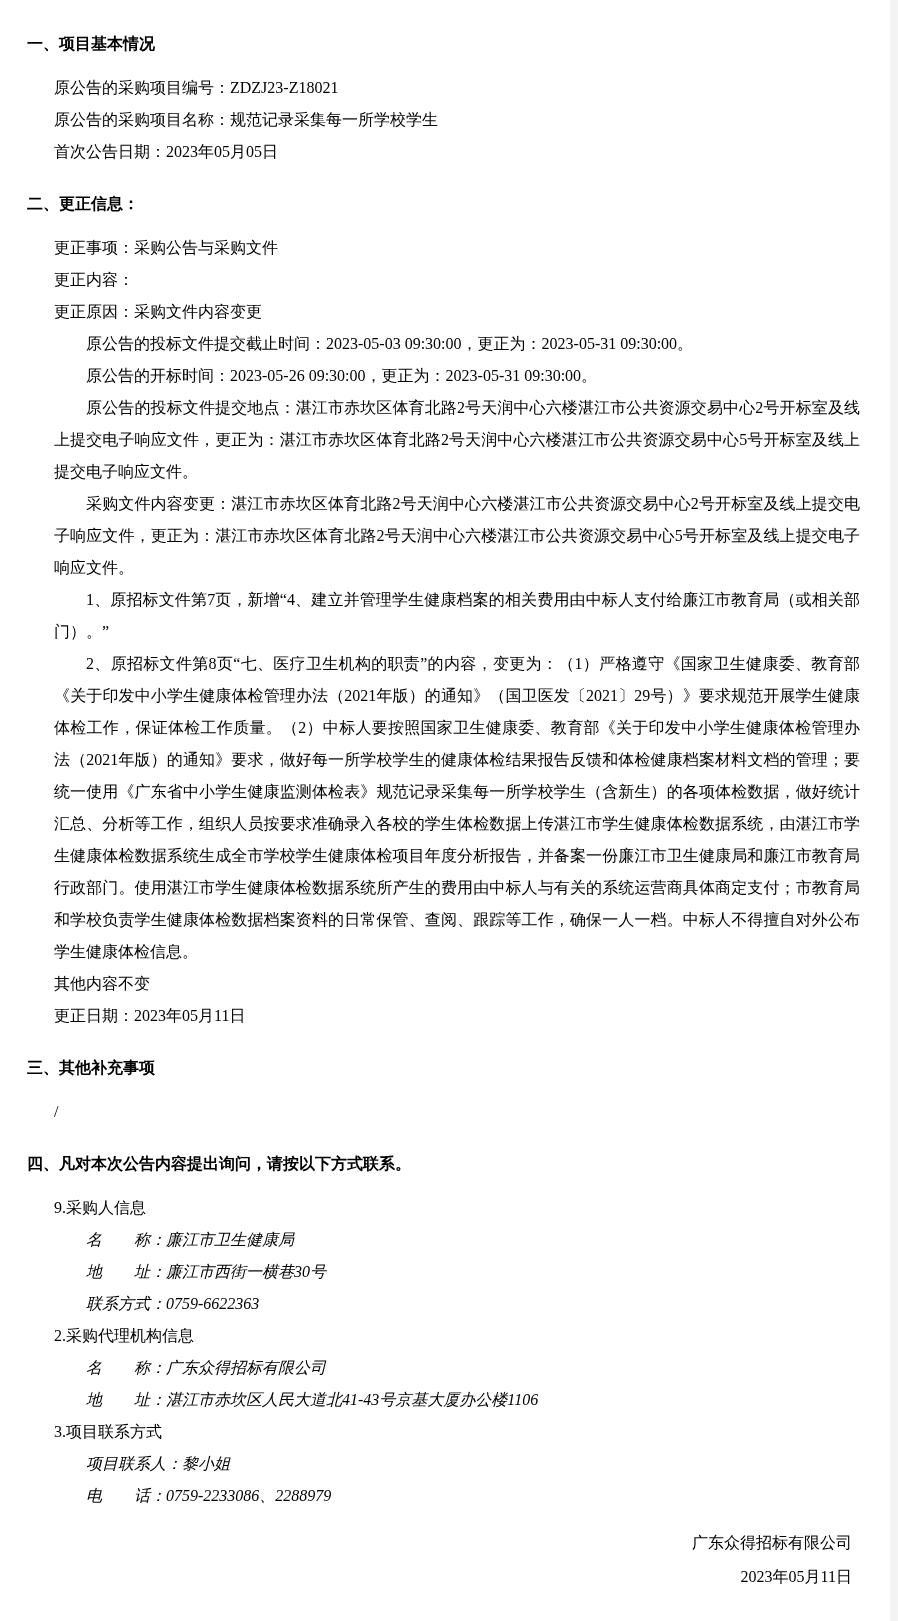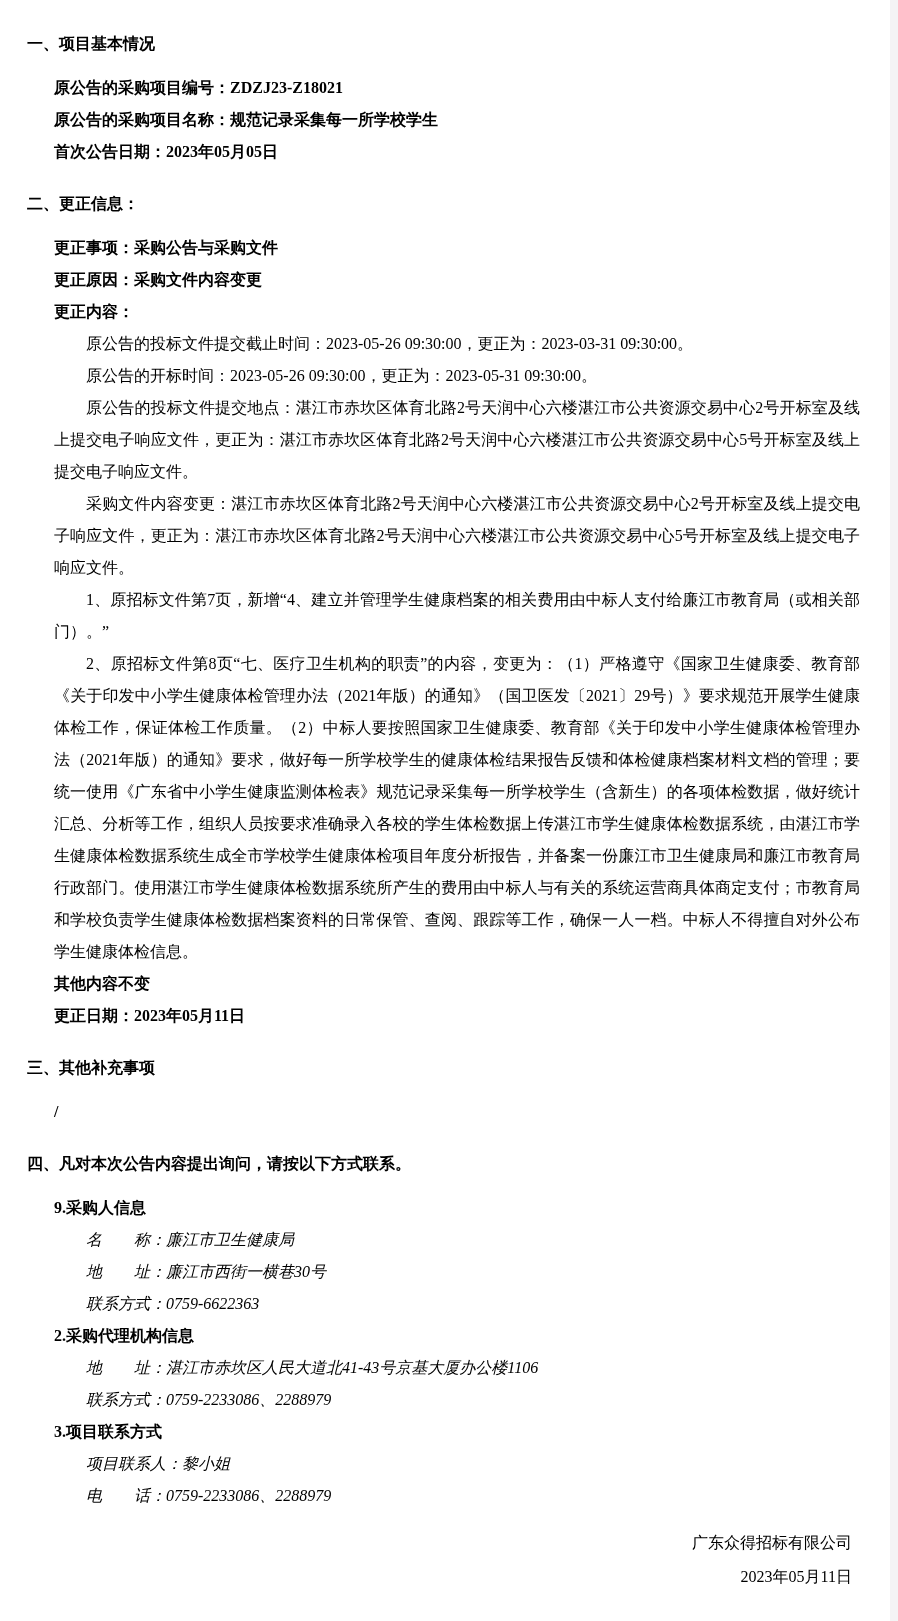--- a/index.html
+++ b/index.html
@@ -33,21 +33,20 @@
     font-weight: bold;
     line-height: 32px;
     margin: 20px 0 12px 0;
   }
   .h-first {
     margin-top: 0;
   }
   .line {
     margin: 0 0 0 27px;
     line-height: 32px;
-    font-weight: bold;
   }
   .para {
     margin: 0 0 0 27px;
     line-height: 32px;
     text-indent: 32px;
     text-align: justify;
   }
   .detail {
     margin: 0 0 0 59px;
     line-height: 32px;
@@ -69,42 +68,42 @@
 
 <div class="doc">
 
   <div class="h h-first">一、项目基本情况</div>
   <p class="line">原公告的采购项目编号：ZDZJ23-Z18021</p>
   <p class="line">原公告的采购项目名称：规范记录采集每一所学校学生</p>
   <p class="line">首次公告日期：2023年05月05日</p>
 
   <div class="h">二、更正信息：</div>
   <p class="line">更正事项：采购公告与采购文件</p>
+  <p class="line">更正内容：</p>
   <p class="line">更正原因：采购文件内容变更</p>
-  <p class="line">更正内容：</p>
-  <p class="para">原公告的投标文件提交截止时间：2023-05-26 09:30:00，更正为：2023-03-31 09:30:00。</p>
+  <p class="para">原公告的投标文件提交截止时间：2023-05-03 09:30:00，更正为：2023-05-31 09:30:00。</p>
   <p class="para">原公告的开标时间：2023-05-26 09:30:00，更正为：2023-05-31 09:30:00。</p>
   <p class="para">原公告的投标文件提交地点：湛江市赤坎区体育北路2号天润中心六楼湛江市公共资源交易中心2号开标室及线上提交电子响应文件，更正为：湛江市赤坎区体育北路2号天润中心六楼湛江市公共资源交易中心5号开标室及线上提交电子响应文件。</p>
   <p class="para">采购文件内容变更：湛江市赤坎区体育北路2号天润中心六楼湛江市公共资源交易中心2号开标室及线上提交电子响应文件，更正为：湛江市赤坎区体育北路2号天润中心六楼湛江市公共资源交易中心5号开标室及线上提交电子响应文件。</p>
   <p class="para">1、原招标文件第7页，新增“4、建立并管理学生健康档案的相关费用由中标人支付给廉江市教育局（或相关部门）。”</p>
   <p class="para">2、原招标文件第8页“七、医疗卫生机构的职责”的内容，变更为：（1）严格遵守《国家卫生健康委、教育部《关于印发中小学生健康体检管理办法（2021年版）的通知》（国卫医发〔2021〕29号）》要求规范开展学生健康体检工作，保证体检工作质量。（2）中标人要按照国家卫生健康委、教育部《关于印发中小学生健康体检管理办法（2021年版）的通知》要求，做好每一所学校学生的健康体检结果报告反馈和体检健康档案材料文档的管理；要统一使用《广东省中小学生健康监测体检表》规范记录采集每一所学校学生（含新生）的各项体检数据，做好统计汇总、分析等工作，组织人员按要求准确录入各校的学生体检数据上传湛江市学生健康体检数据系统，由湛江市学生健康体检数据系统生成全市学校学生健康体检项目年度分析报告，并备案一份廉江市卫生健康局和廉江市教育局行政部门。使用湛江市学生健康体检数据系统所产生的费用由中标人与有关的系统运营商具体商定支付；市教育局和学校负责学生健康体检数据档案资料的日常保管、查阅、跟踪等工作，确保一人一档。中标人不得擅自对外公布学生健康体检信息。</p>
   <p class="line">其他内容不变</p>
   <p class="line">更正日期：2023年05月11日</p>
 
   <div class="h">三、其他补充事项</div>
   <p class="line">/</p>
 
   <div class="h">四、凡对本次公告内容提出询问，请按以下方式联系。</div>
   <p class="line">9.采购人信息</p>
   <p class="detail">名　　称：廉江市卫生健康局</p>
   <p class="detail">地　　址：廉江市西街一横巷30号</p>
   <p class="detail">联系方式：0759-6622363</p>
   <p class="line">2.采购代理机构信息</p>
+  <p class="detail">名　　称：广东众得招标有限公司</p>
   <p class="detail">地　　址：湛江市赤坎区人民大道北41-43号京基大厦办公楼1106</p>
-  <p class="detail">联系方式：0759-2233086、2288979</p>
   <p class="line">3.项目联系方式</p>
   <p class="detail">项目联系人：黎小姐</p>
   <p class="detail">电　　话：0759-2233086、2288979</p>
 
   <div class="sig-block">
     <div class="sig-line">广东众得招标有限公司</div>
     <div class="sig-line">2023年05月11日</div>
   </div>
 
 </div>

